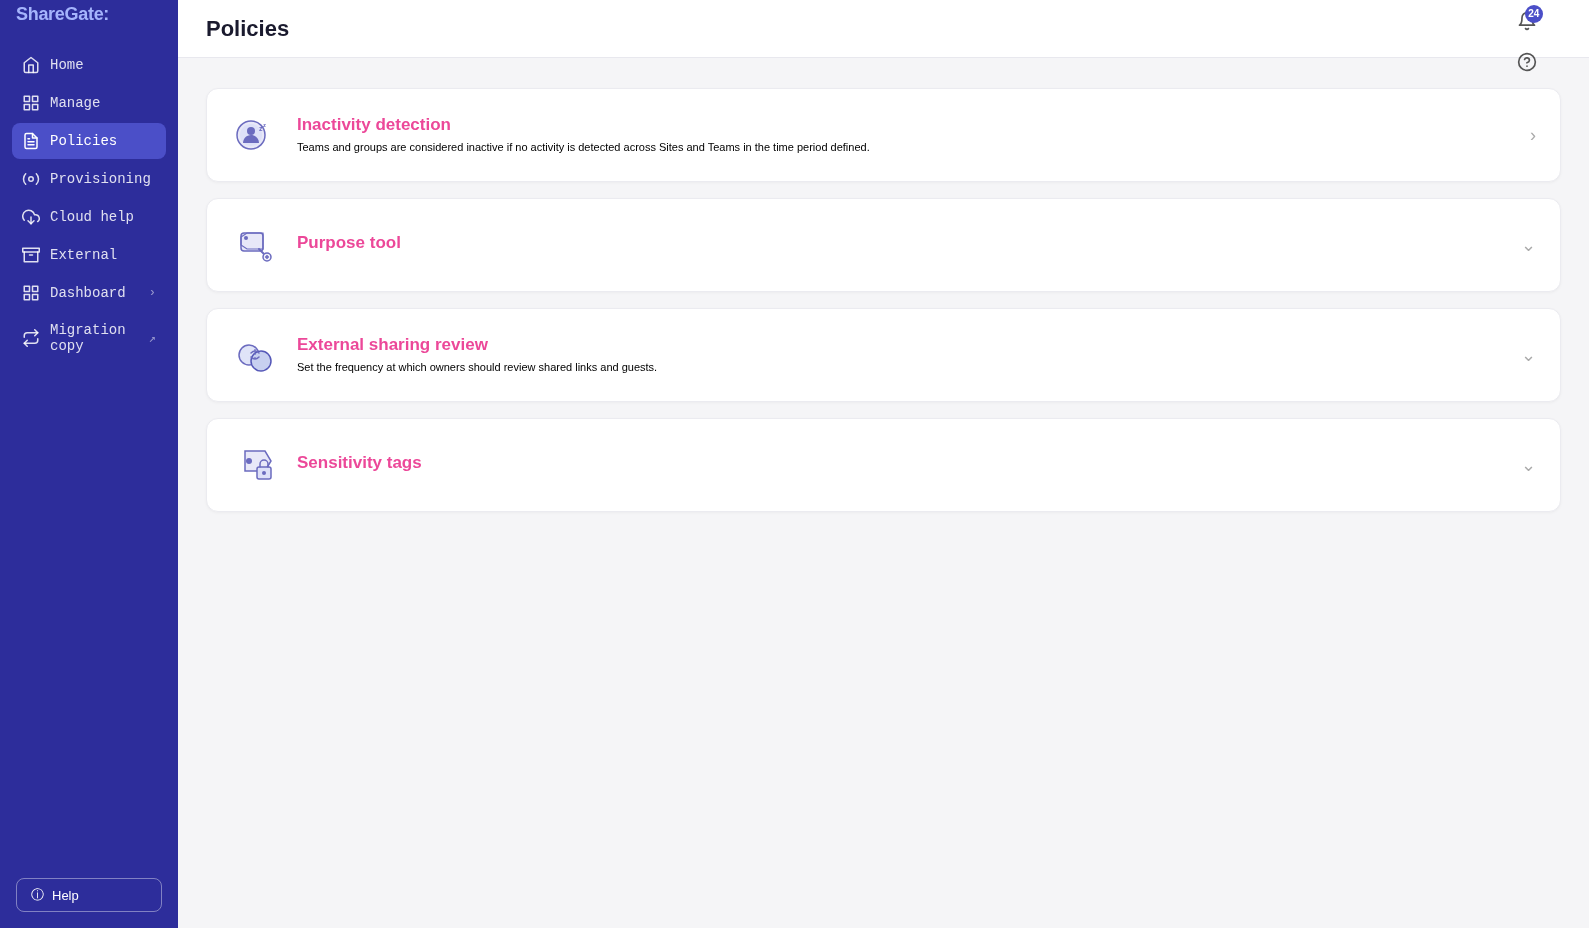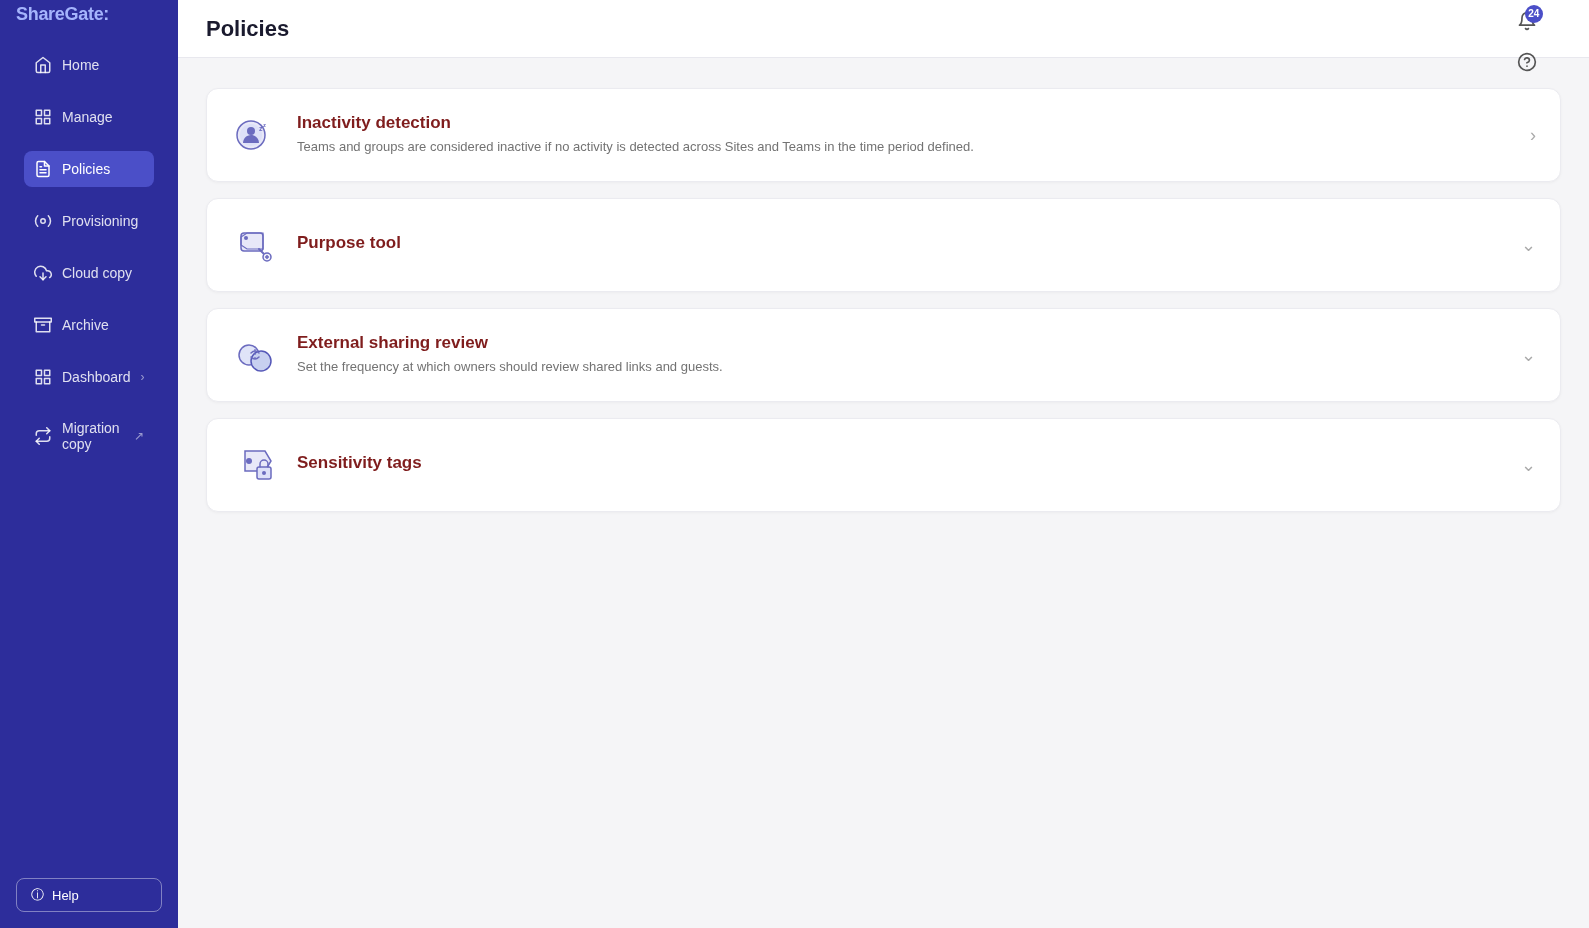--- a/index.html
+++ b/index.html
@@ -16,21 +16,21 @@
       color: white;
     }
     .sidebar-logo {
       padding: 4px 16px 22px;
       font-size: 18px;
       font-weight: 700;
       color: white;
       letter-spacing: -0.3px;
     }
     .sidebar-logo span { color: #a5b4fc; }
-    .sidebar-nav { flex: 1; display: flex; flex-direction: column; gap: 16px; padding: 0 24px; }
+    .sidebar-nav { flex: 1; display: flex; flex-direction: column; gap: 2px; padding: 0 12px; font-family: Liberation Mono, monospace; }
     .sidebar-item {
       display: flex;
       align-items: center;
       gap: 10px;
       padding: 9px 10px;
       border-radius: 8px;
       cursor: pointer;
       color: rgba(255,255,255,0.85);
       font-size: 14px;
       font-weight: 500;
@@ -98,22 +98,22 @@
       gap: 18px;
       cursor: pointer;
       border: 1px solid #ebebf0;
       box-shadow: 0 1px 3px rgba(0,0,0,0.04);
     }
     .policy-icon {
       width: 48px; height: 48px; flex-shrink: 0;
       display: flex; align-items: center; justify-content: center;
     }
     .policy-info { flex: 1; }
-    .policy-title { font-size: 17px; font-weight: 700; color: #7f1d1d; margin-bottom: 4px; }
-    .policy-desc { font-size: 13px; color: #737373; line-height: 1.5; }
+    .policy-title { font-size: 17px; font-weight: 700; color: #ec4899; margin-bottom: 4px; }
+    .policy-desc { font-size: 11px; color: #000000; line-height: 1.5; }
     .policy-chevron { color: #aaa; font-size: 18px; flex-shrink: 0; }
   </style>
 </head>
 <body>
 
 <div class="sidebar">
   <div class="sidebar-logo">
     <span>ShareGate</span><span style="color:#a5b4fc;">:</span>
   </div>
   <nav class="sidebar-nav">
@@ -164,32 +164,32 @@
     </div>
 
     <div class="sidebar-item">
       <span class="icon">
         <svg width="18" height="18" viewBox="0 0 24 24" fill="none" stroke="currentColor" stroke-width="2" stroke-linecap="round" stroke-linejoin="round">
             <polyline points="8 17 12 21 16 17"></polyline>
             <line x1="12" y1="12" x2="12" y2="21"></line>
             <path d="M20.88 18.09A5 5 0 0018 9h-1.26A8 8 0 103 16.29"></path>
           </svg>
       </span>
-      <span>Cloud copy</span>
+      <span>Cloud help</span>
     </div>
 
     <div class="sidebar-item">
       <span class="icon">
         <svg width="18" height="18" viewBox="0 0 24 24" fill="none" stroke="currentColor" stroke-width="2" stroke-linecap="round" stroke-linejoin="round">
             <polyline points="21 8 21 21 3 21 3 8"></polyline>
             <rect x="1" y="3" width="22" height="5"></rect>
             <line x1="10" y1="12" x2="14" y2="12"></line>
           </svg>
       </span>
-      <span>Archive</span>
+      <span>External</span>
     </div>
 
     <div class="sidebar-item">
       <span class="icon">
         <svg width="18" height="18" viewBox="0 0 24 24" fill="none" stroke="currentColor" stroke-width="2" stroke-linecap="round" stroke-linejoin="round">
             <rect x="3" y="3" width="7" height="7"></rect>
             <rect x="14" y="3" width="7" height="7"></rect>
             <rect x="14" y="14" width="7" height="7"></rect>
             <rect x="3" y="14" width="7" height="7"></rect>
           </svg>

